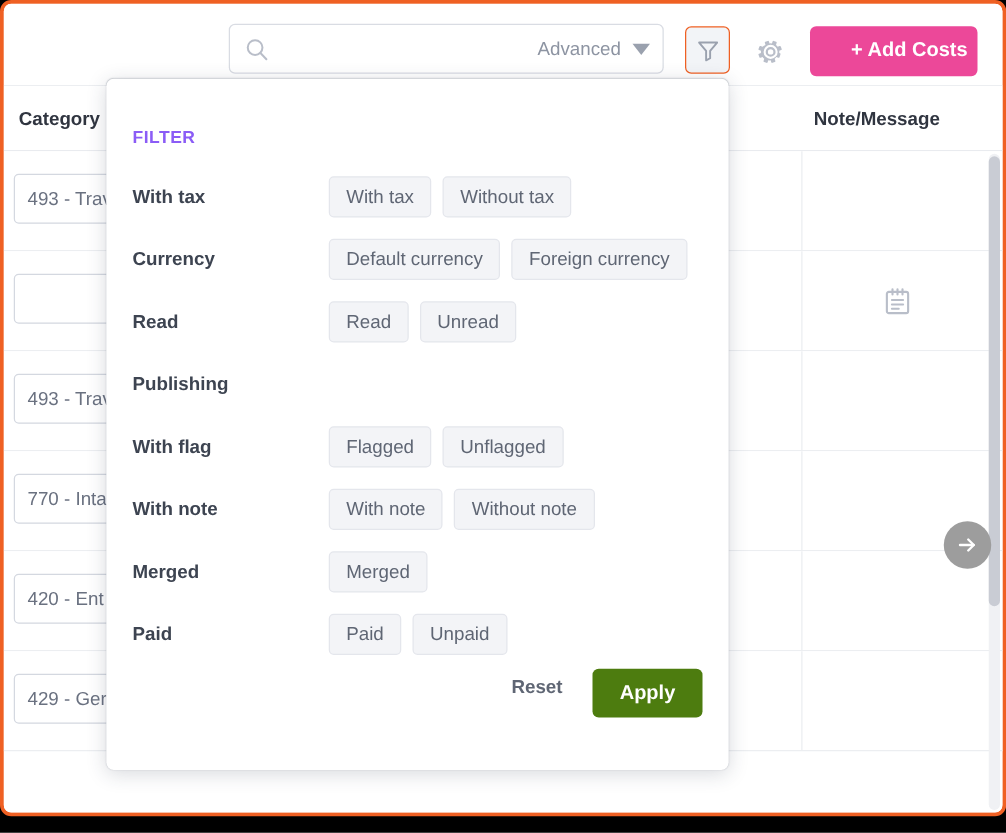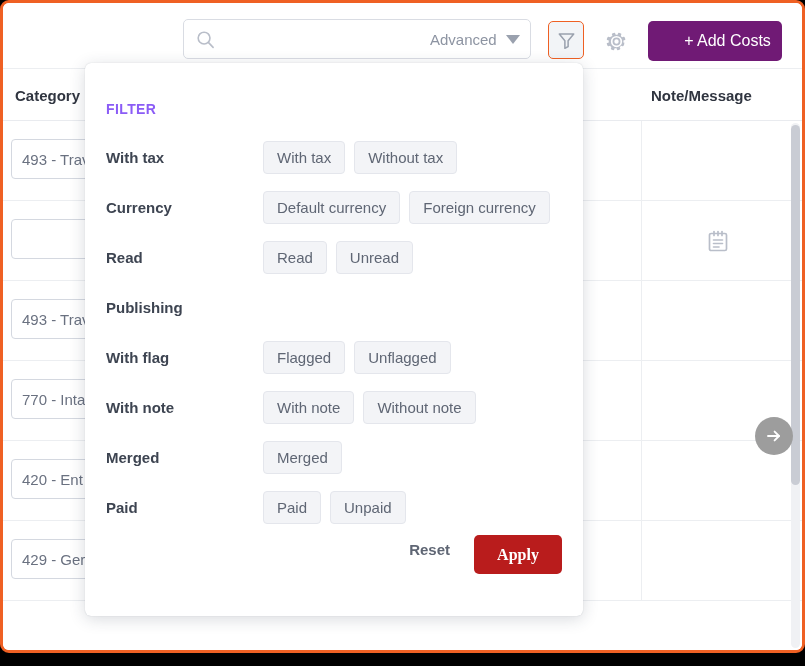--- a/index.html
+++ b/index.html
@@ -88,27 +88,27 @@
     width: 30px; height: 30px;
     display: flex; align-items: center; justify-content: center;
     cursor: pointer;
     background: transparent; border: none;
   }
 
   .add-costs-btn {
     position: absolute;
     left: 645px; top: 18px;
     width: 134px; height: 40px;
-    background: #701a75;
+    background: #ec4899;
     border: none;
     border-radius: 5px;
     color: #ffffff;
     font-family: "Liberation Sans", sans-serif;
     font-size: 16px;
-    font-weight: normal;
+    font-weight: bold;
     cursor: pointer;
     padding-left: 25px;
   }
 
   
   #data-table {
     position: absolute;
     left: 0; top: 66px;
     width: 799px;
     height: 581px;
@@ -276,25 +276,25 @@
     background: transparent;
     border: none;
     font-family: "Liberation Sans", sans-serif;
     font-size: 15px;
     font-weight: bold;
     color: #5f6674;
     cursor: pointer;
     padding: 6px 2px;
   }
   .apply-btn {
-    background: #b91c1c;
+    background: #4d7c0f;
     border: none;
     border-radius: 5px;
     color: #ffffff;
-    font-family: Liberation Serif, serif;
+    font-family: Liberation Sans, sans-serif;
     font-size: 16px;
     font-weight: bold;
     width: 88px; height: 39px;
     cursor: pointer;
   }
 </style>
 </head>
 <body>
 
 <div id="app-frame">

